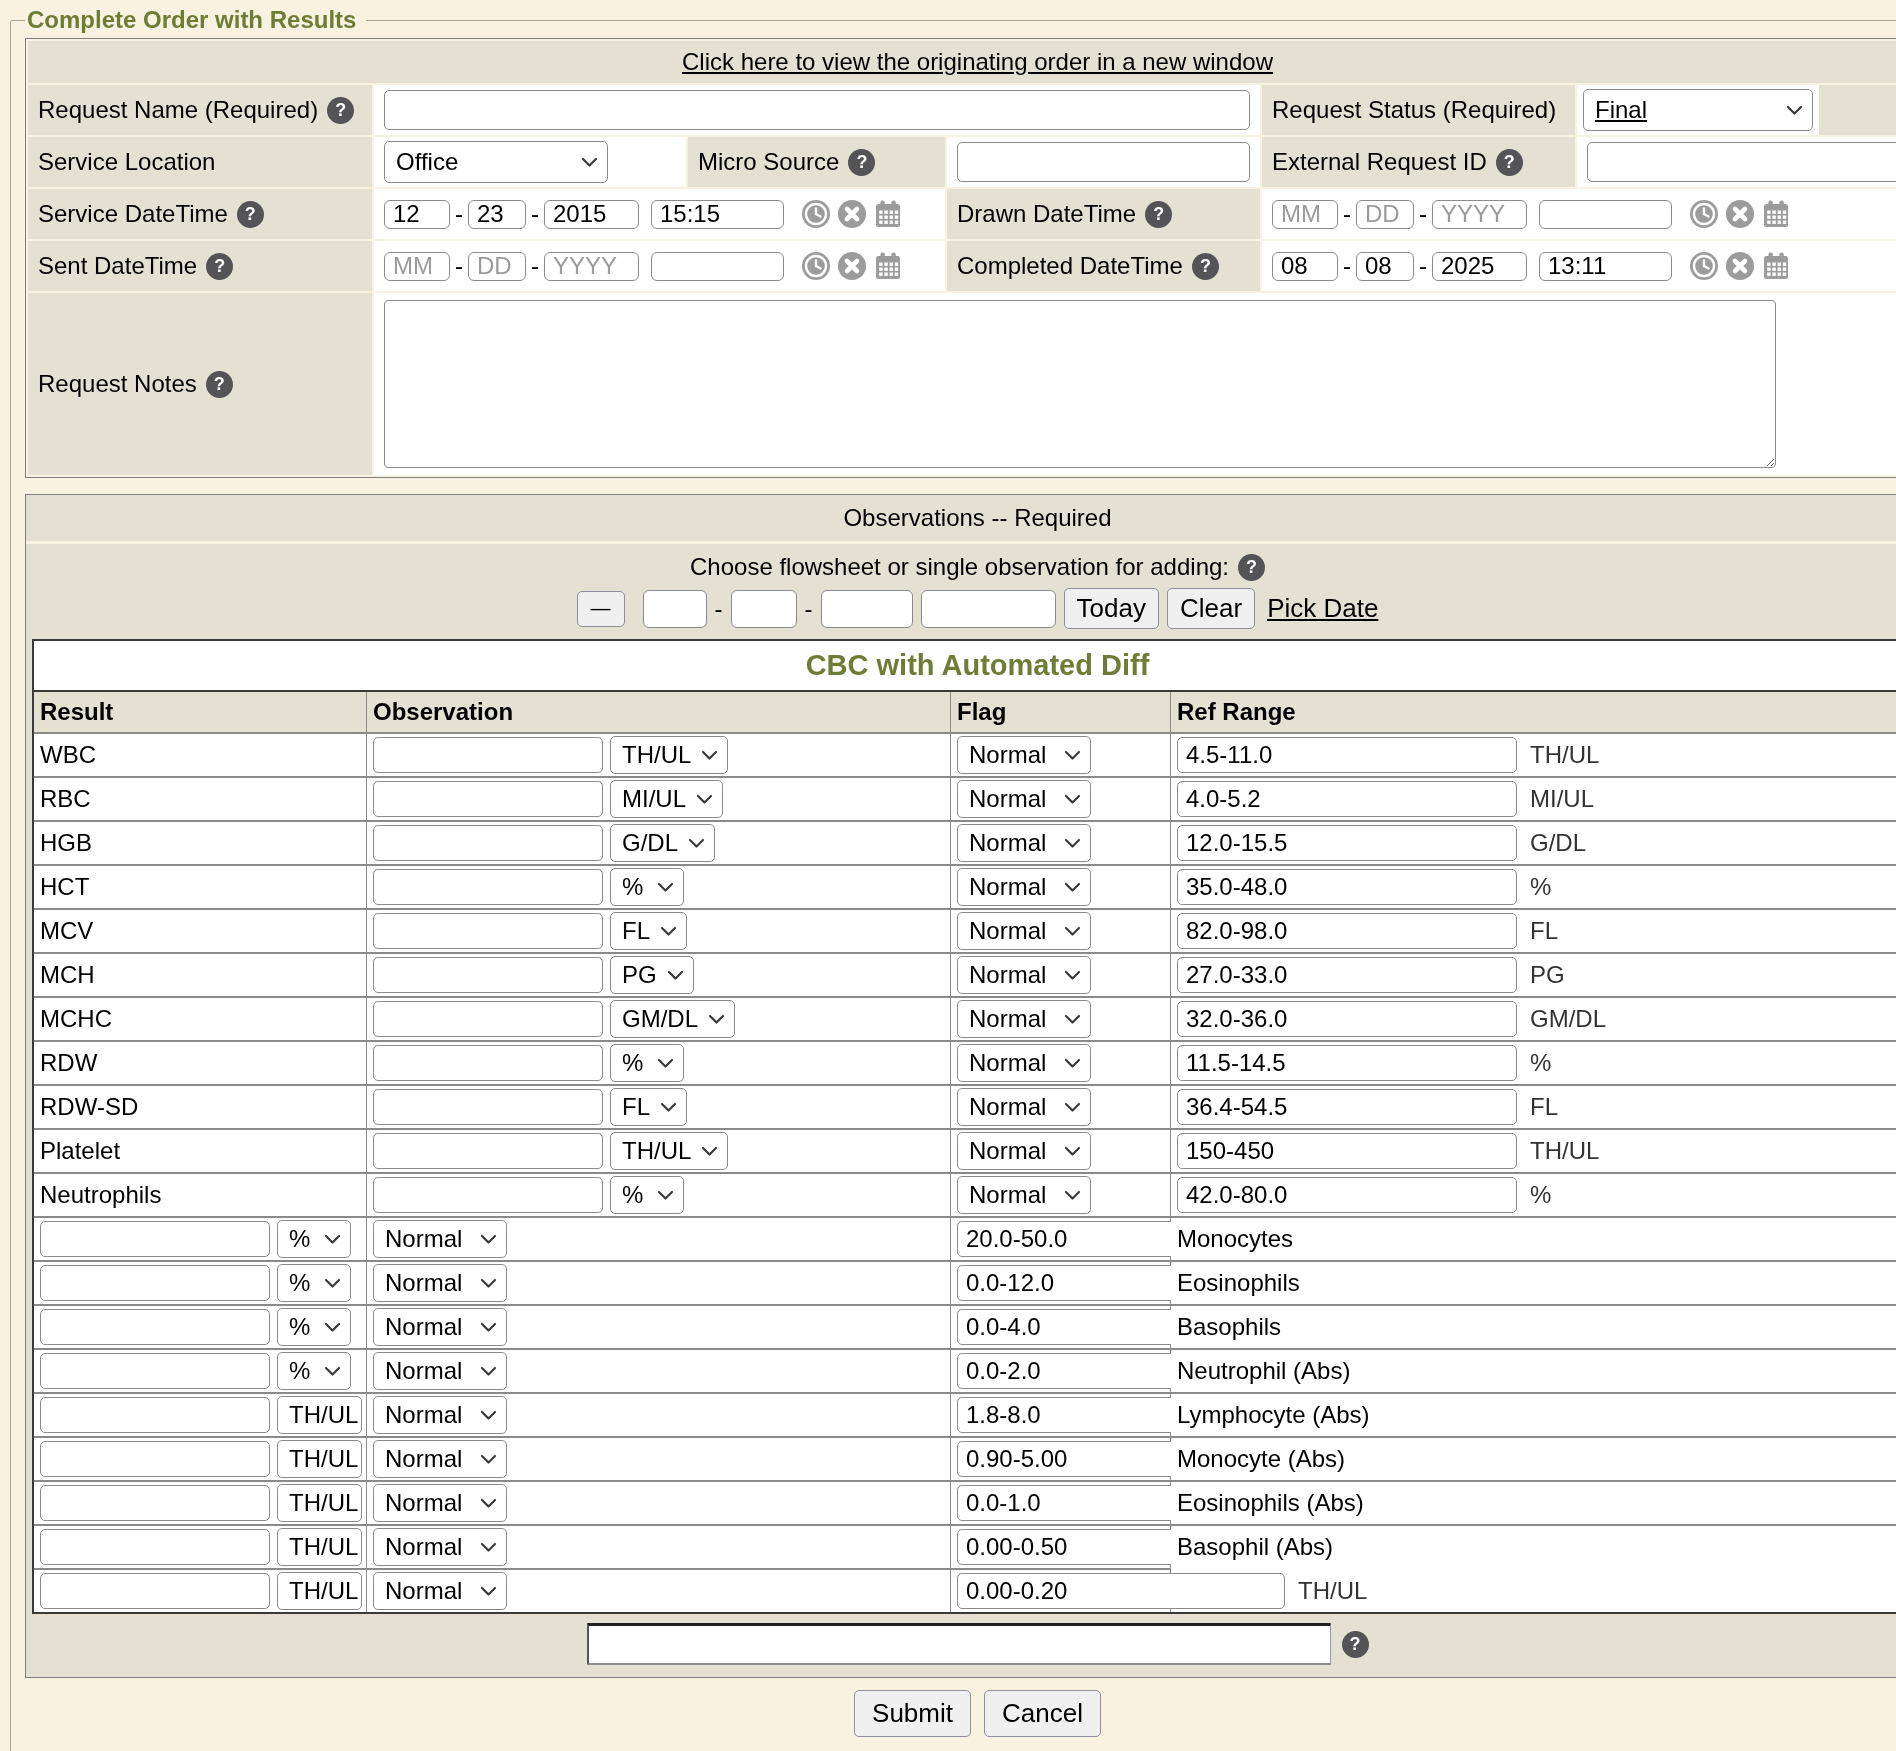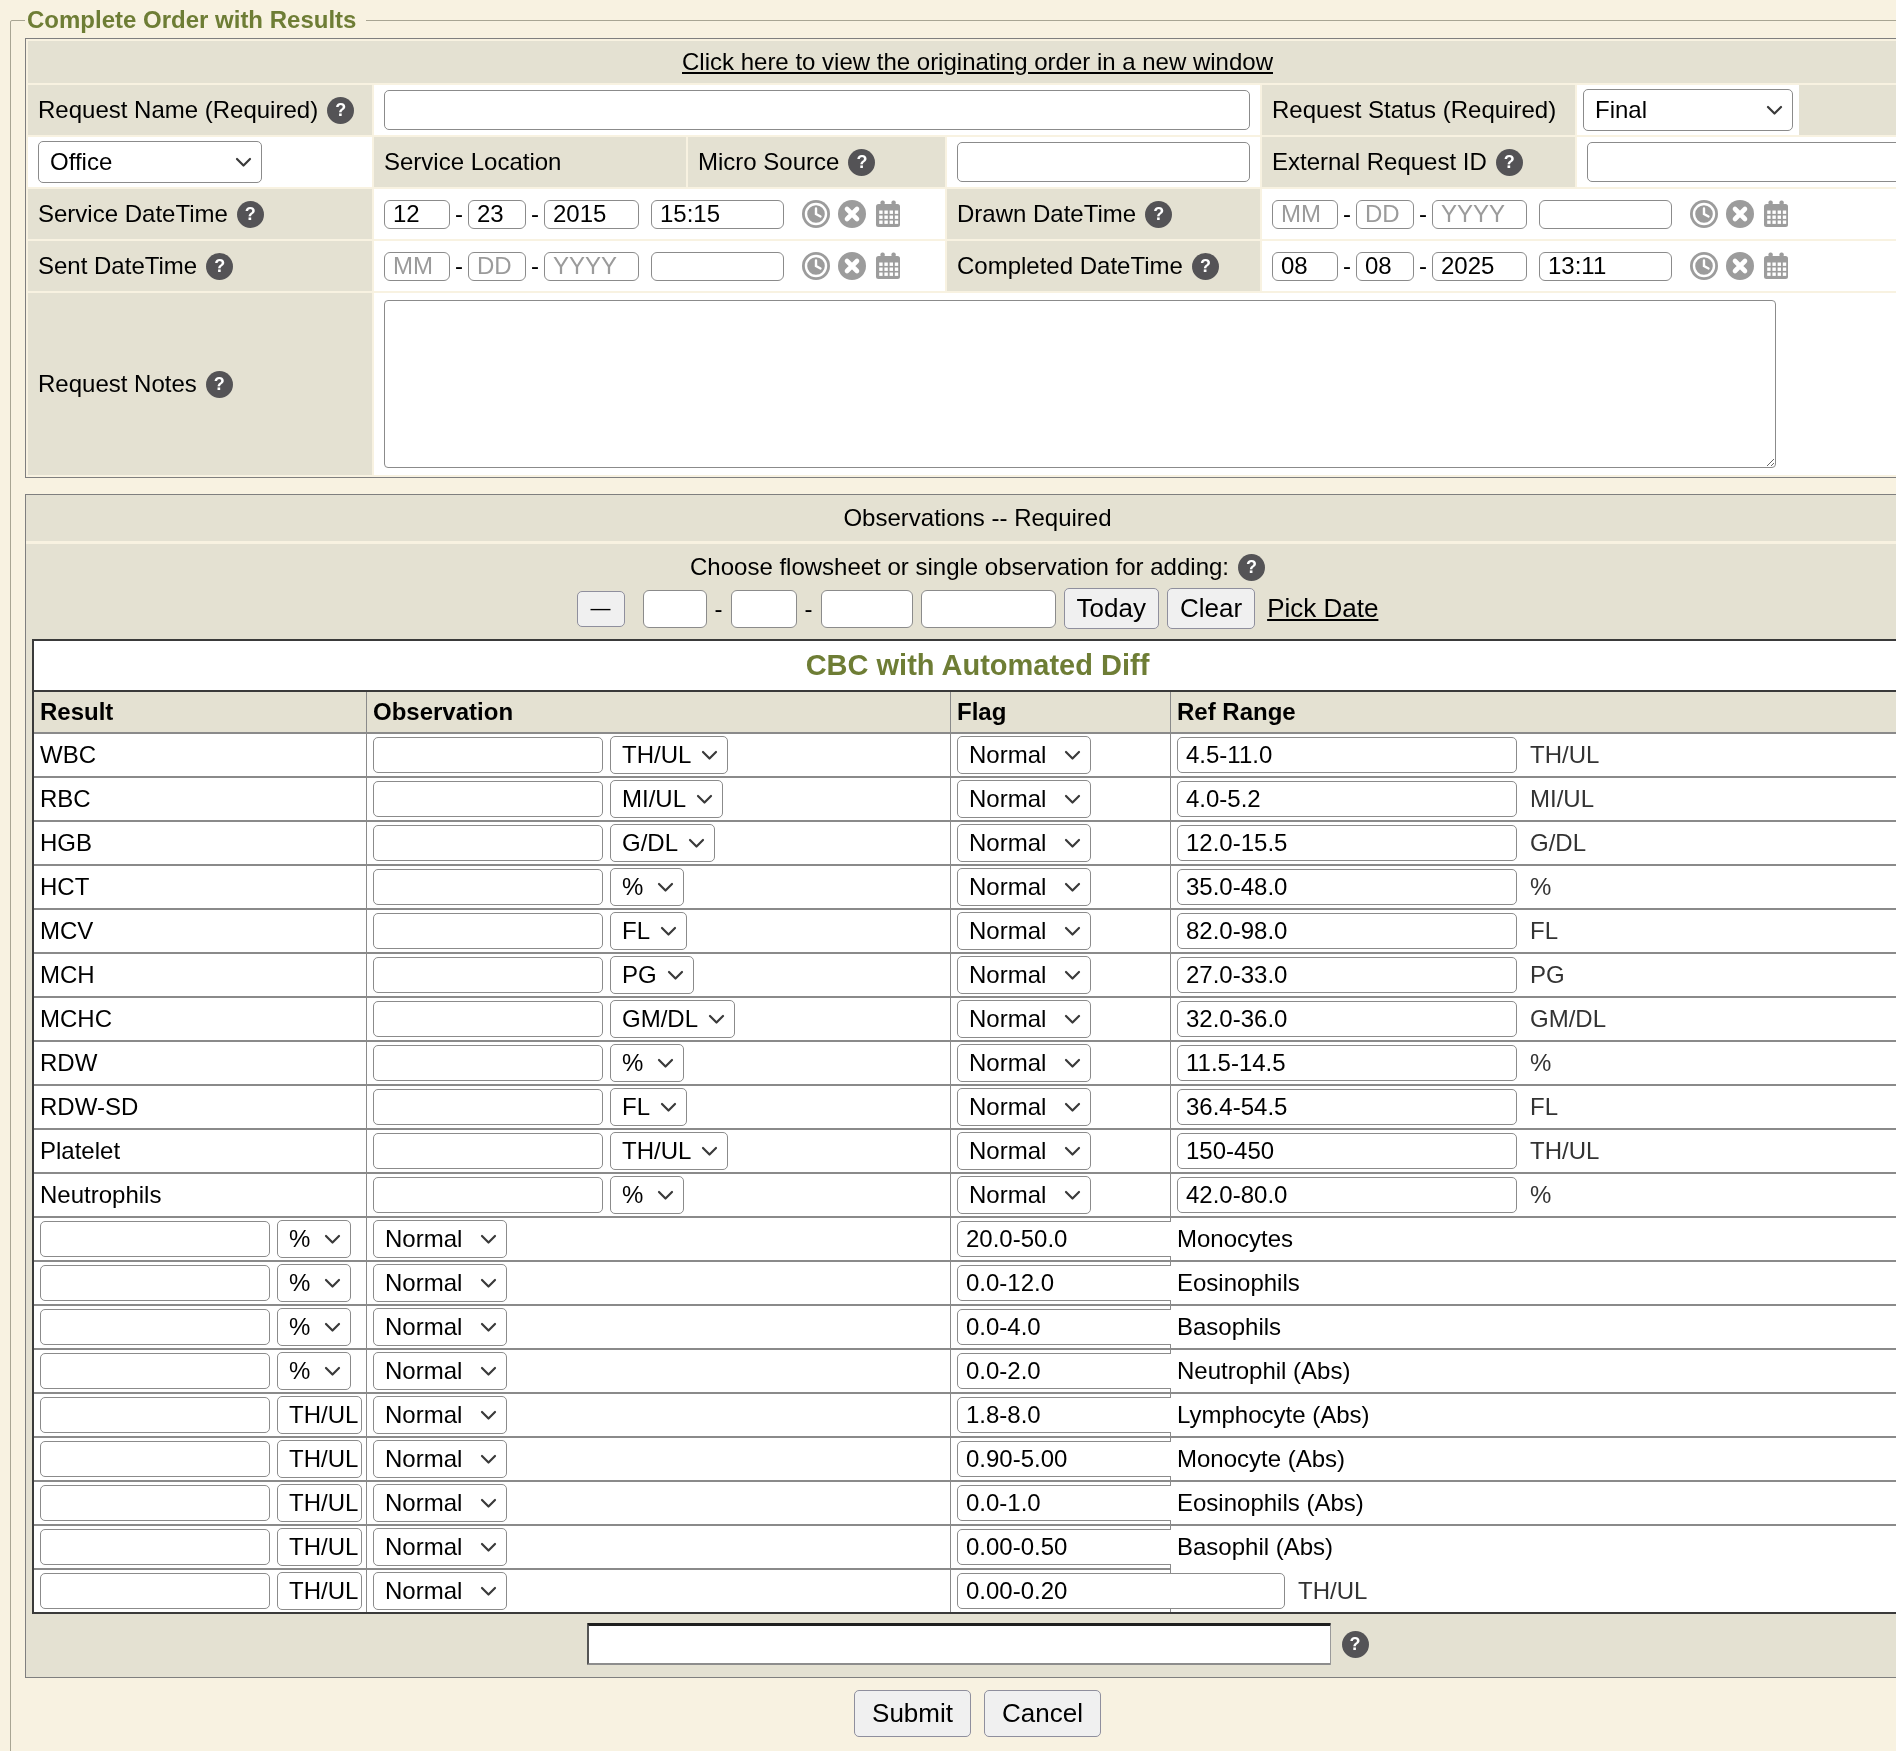--- a/index.html
+++ b/index.html
@@ -27,21 +27,21 @@
   input { font:inherit; color:#000; }
   input::placeholder { color:#9b9b9b; }
   .txt { height:40px; border:1px solid #8b8b8b; border-radius:5px; padding:0 9px; box-sizing:border-box; background:#fff; }
   .flex1 { flex:1; min-width:0; }
 
   .sel { display:inline-flex; align-items:center; justify-content:space-between; gap:10px;
          border:1px solid #8b8b8b; border-radius:5px; background:#fff; height:42px;
          padding:0 9px 0 11px; box-sizing:border-box; cursor:default; }
   .sel .chev { display:inline-flex; }
   .loc-sel { width:224px; }
-  .stat-sel { width:210px; }
+  .stat-sel { width:230px;text-decoration:underline; }
   .white-pad { background:#fff; height:100%; display:flex; align-items:center; padding:0 6px; }
 
   .date-cell { gap:5px; }
   .din { height:29px; border:1px solid #8b8b8b; border-radius:6px; padding:0 8px; box-sizing:border-box; background:#fff; }
   .dmm { width:66px; } .ddd { width:58px; } .dyy { width:95px; }
   .dtm { width:133px; margin-left:7px; }
   .dash::before { content:"-"; }
   .icongroup { display:inline-flex; gap:6px; margin-left:12px; align-items:center; }
   .icon { display:inline-flex; } .icon svg { display:block; }
 
@@ -110,32 +110,32 @@
           <span>Final</span>
           <span class="chev">
                 <svg width="17" height="11" viewBox="0 0 17 11">
                   <path d="M2 2 L8.5 8.5 L15 2" fill="none" stroke="#3a3a3a" stroke-width="2.2" stroke-linecap="round" stroke-linejoin="round"></path>
                 </svg>
               </span>
         </span>
       </div>
     </div>
 
+    <div class="cell c-beige lbl">
+      <span>Service Location</span>
+    </div>
     <div class="cell c-white">
       <span class="sel loc-sel">
         <span>Office</span>
         <span class="chev">
               <svg width="17" height="11" viewBox="0 0 17 11">
                 <path d="M2 2 L8.5 8.5 L15 2" fill="none" stroke="#3a3a3a" stroke-width="2.2" stroke-linecap="round" stroke-linejoin="round"></path>
               </svg>
             </span>
       </span>
-    </div>
-    <div class="cell c-beige lbl">
-      <span>Service Location</span>
     </div>
     <div class="cell c-beige lbl">
       <span>Micro Source</span>
       <span class="q">?</span>
     </div>
     <div class="cell c-white">
       <input class="txt flex1" value="" style="">
     </div>
     <div class="cell c-beige lbl">
       <span>External Request ID</span>

